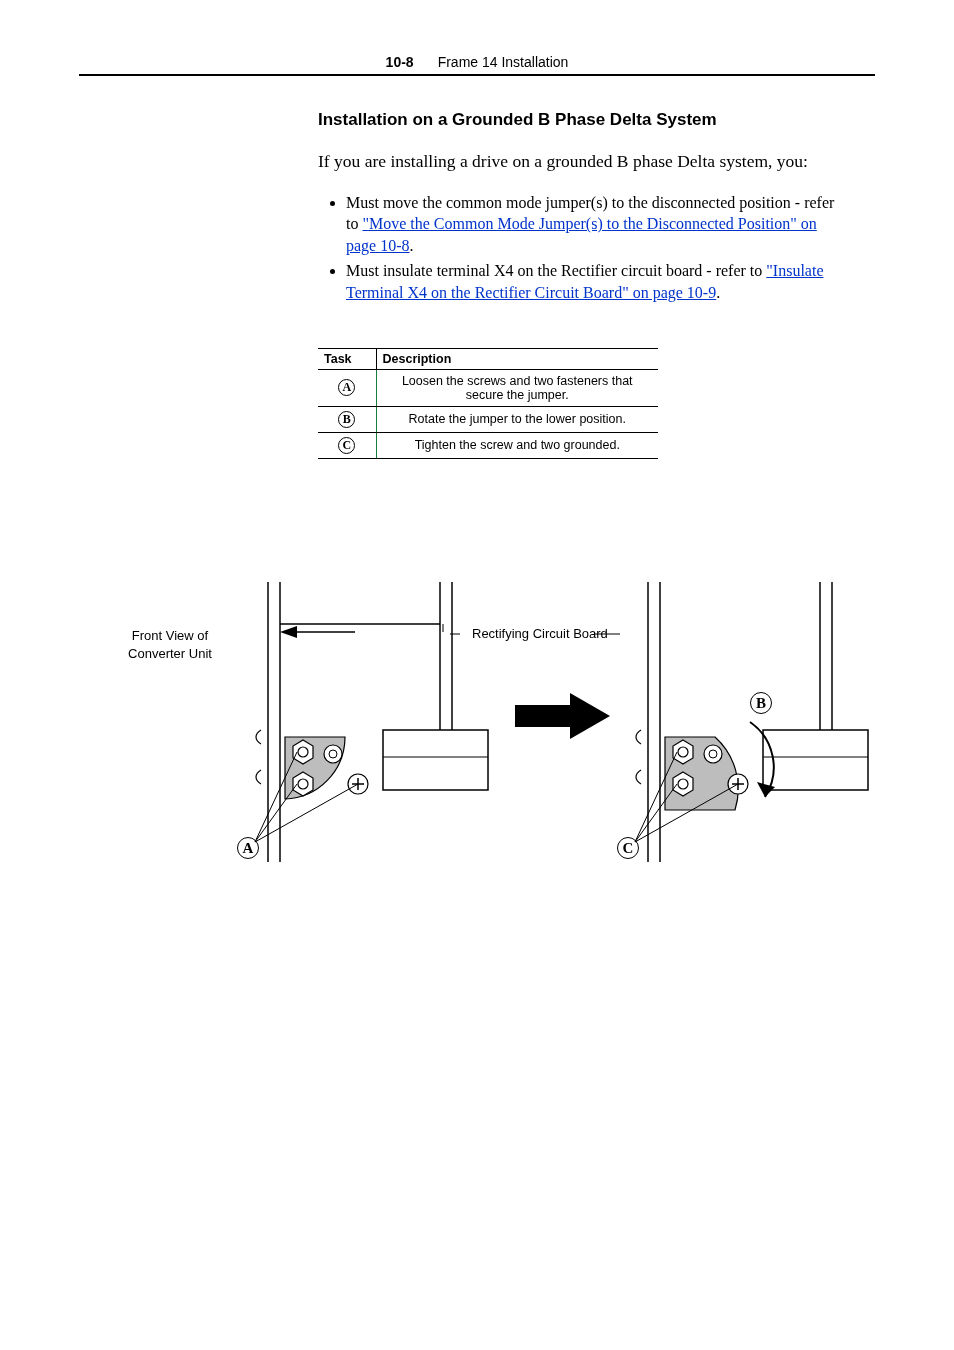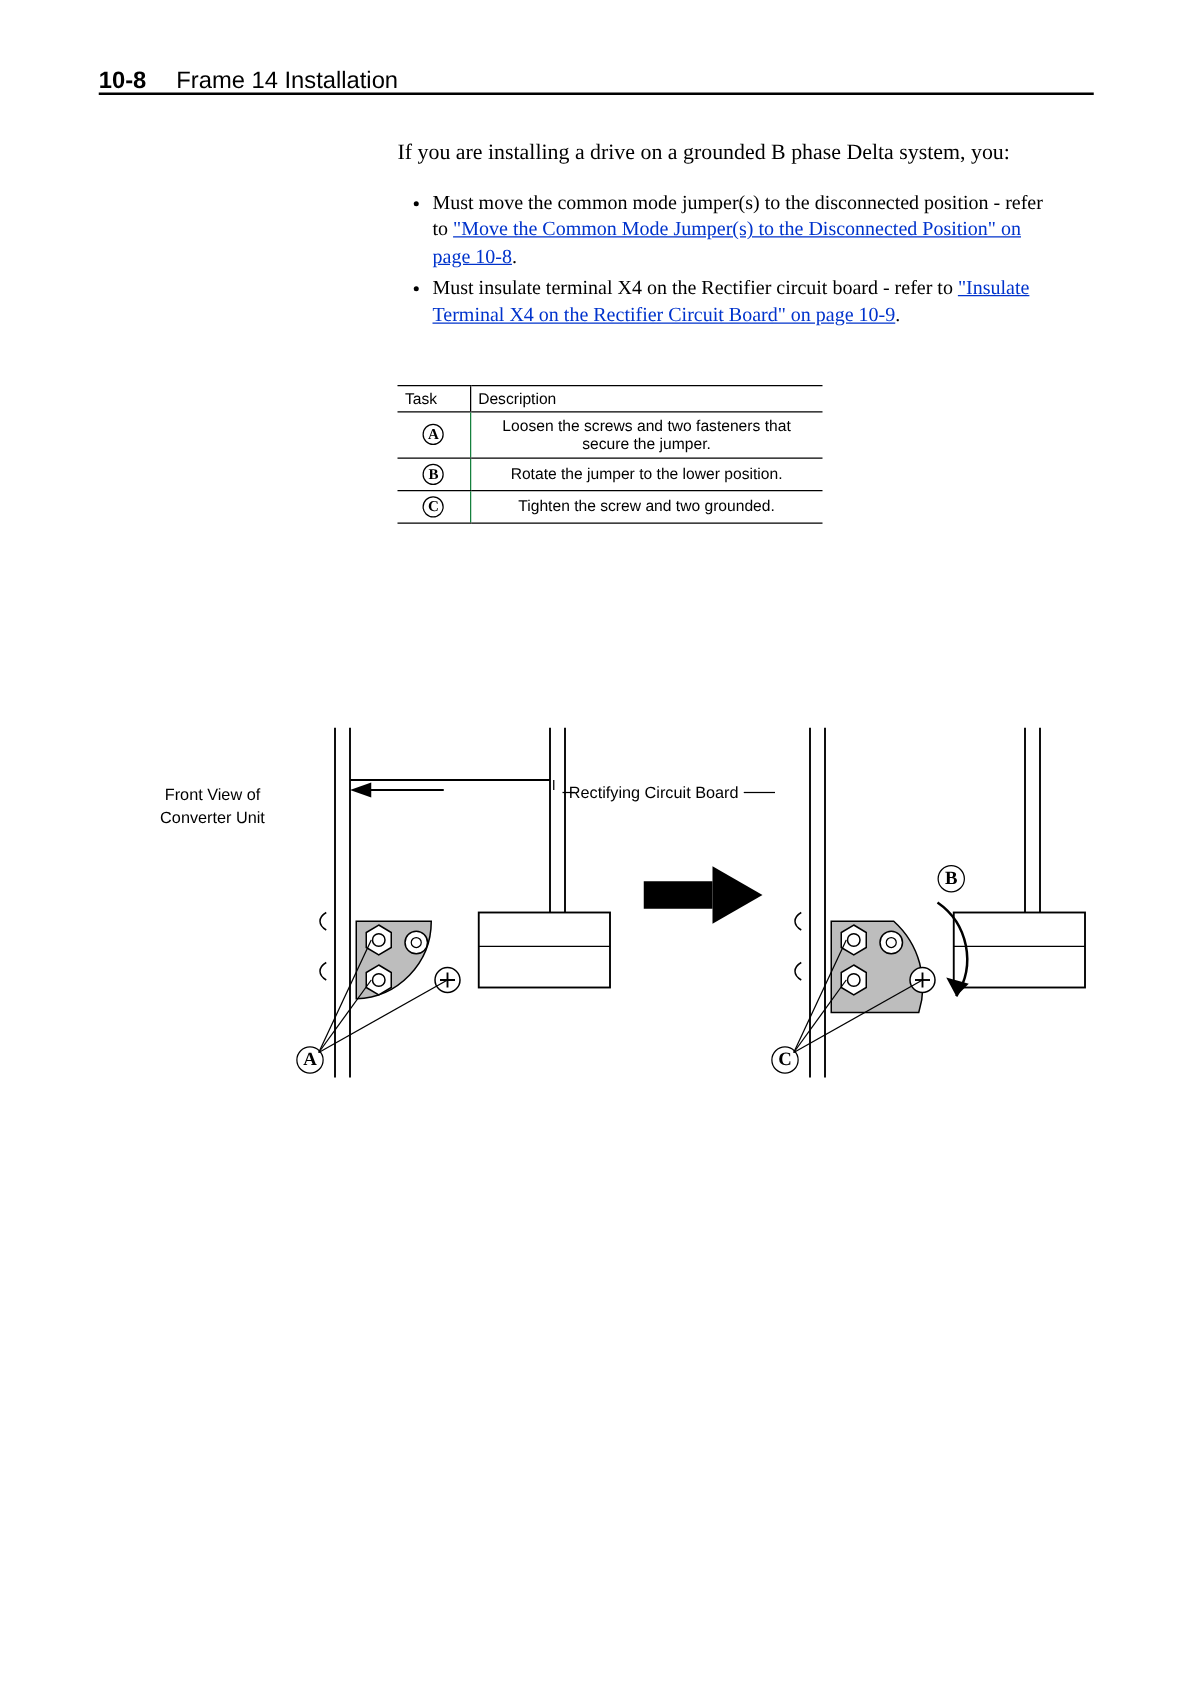--- a/index.html
+++ b/index.html
@@ -17,21 +17,22 @@
       position: relative;
     }
     .page-header {
       position: absolute;
       top: 54px;
       left: 79px;
       right: 79px;
       display: flex;
       align-items: baseline;
       font-family: Helvetica, Arial, sans-serif;
-      font-size: 19px;
+      font-size: 14px;
+      justify-content: center;
     }
     .page-number {
       font-weight: bold;
       margin-right: 24px;
     }
     .header-rule {
       position: absolute;
       top: 74px;
       left: 79px;
       right: 79px;
@@ -72,21 +73,21 @@
     }
     table {
       border-collapse: collapse;
       width: 340px;
       margin-top: 8px;
       font-family: Helvetica, Arial, sans-serif;
       font-size: 12.5px;
     }
     th {
       text-align: left;
-      font-weight: normal;
+      font-weight: bold;
       border-top: 1.5px solid #000;
       border-bottom: 1px solid #000;
       border-left: 1px solid #000;
       padding: 3px 6px;
     }
     th:first-child {
       border-left: none;
       width: 58px;
     }
     td {
@@ -153,20 +154,21 @@
 </head>
 <body>
 
 <div class="page-header">
   <span class="page-number">10-8</span>
   <span>Frame 14 Installation</span>
 </div>
 <div class="header-rule"></div>
 
 <div class="content">
+  <h2>Installation on a Grounded B Phase Delta System</h2>
   <p class="para">If you are installing a drive on a grounded B phase Delta system, you:</p>
   <ul>
     <li>
       <span>Must move the common mode jumper(s) to the disconnected position - refer to </span><a class="link" href="#">"Move the Common Mode Jumper(s) to the Disconnected Position" on page 10-8</a><span>.</span>
     </li>
     <li>
       <span>Must insulate terminal X4 on the Rectifier circuit board - refer to </span><a class="link" href="#">"Insulate Terminal X4 on the Rectifier Circuit Board" on page 10-9</a><span>.</span>
     </li>
   </ul>
 
@@ -293,18 +295,18 @@
       <line x1="40" y1="50" x2="158" y2="148" stroke="#000" stroke-width="0"></line>
 
       <path d="M 145 140 A 55 55 0 0 1 160 215" fill="none" stroke="#000" stroke-width="2"></path>
       <polygon points="160,215 152,200 170,205" fill="#000"></polygon>
     </g>
 
     <line x1="225" y1="52" x2="235" y2="52" stroke="#000" stroke-width="1"></line>
     <line x1="370" y1="52" x2="395" y2="52" stroke="#000" stroke-width="1"></line>
   </svg>
 
-  <div class="callout-label" style="left:340px; top:44px;">Rectifying Circuit Board</div>
+  <div class="callout-label" style="left:357px; top:44px;">Rectifying Circuit Board</div>
 
   <span class="big-circle-letter" style="position:absolute; left:122px; top:255px;">A</span>
   <span class="big-circle-letter" style="position:absolute; left:635px; top:110px;">B</span>
   <span class="big-circle-letter" style="position:absolute; left:502px; top:255px;">C</span>
 </div>
 
 </body></html>

